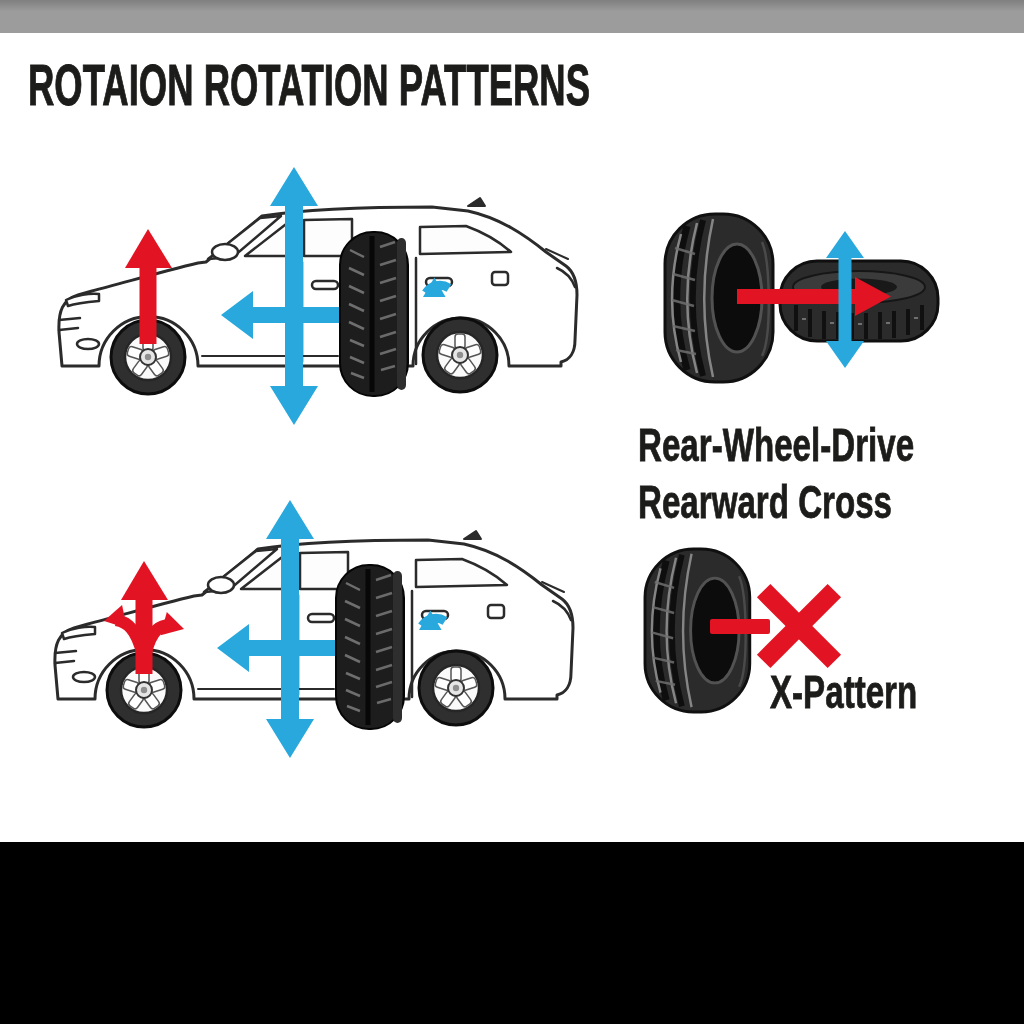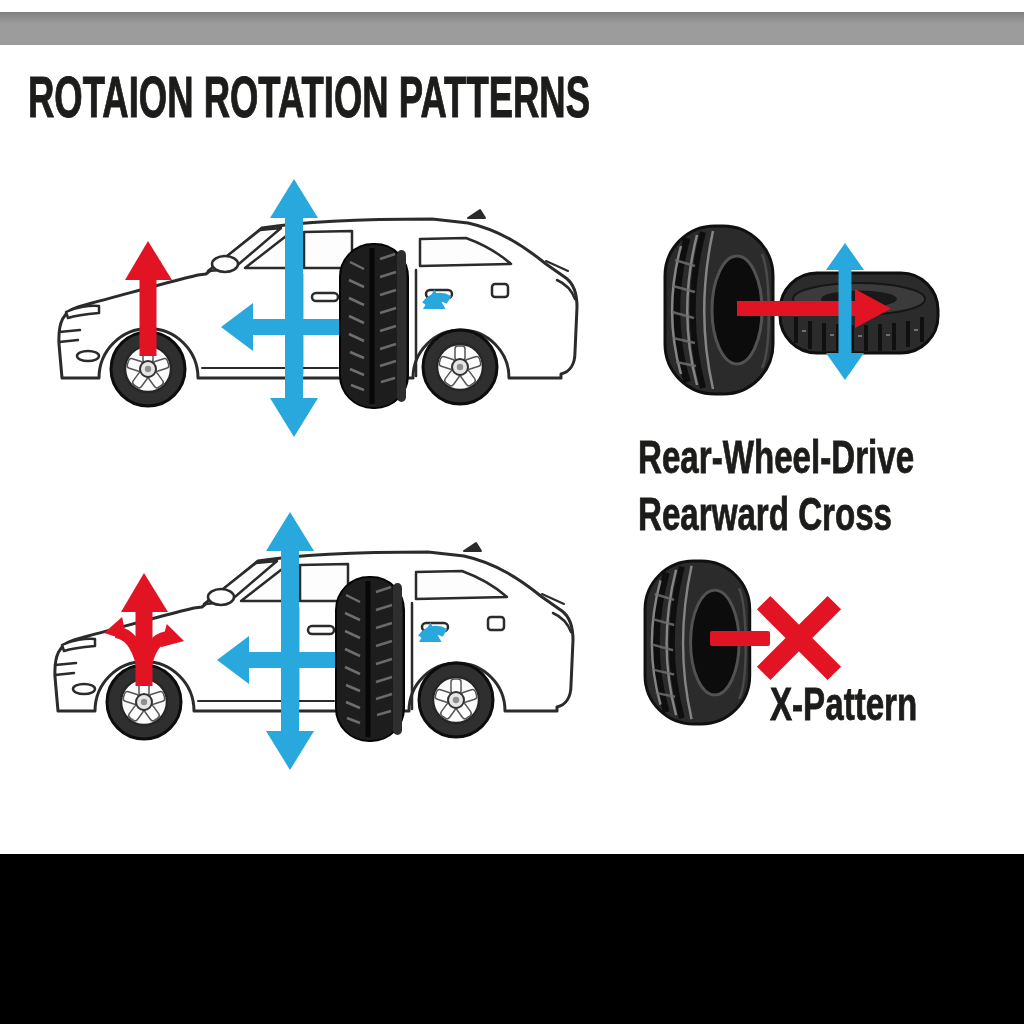--- a/index.html
+++ b/index.html
@@ -1,17 +1,17 @@
 <!DOCTYPE html>
 <html><head>
 <meta charset="utf-8">
 <style>
   html,body{margin:0;padding:0;background:#ffffff;}
   body{width:1024px;height:1024px;overflow:hidden;font-family:"Liberation Sans",sans-serif;}
-  .stage{position:relative;width:1024px;height:788px;background:#ffffff;margin-top:12px;}
+  .stage{position:relative;width:1024px;height:788px;background:#ffffff;}
   .topbar{position:absolute;top:0;left:0;width:1024px;height:33px;
           background:linear-gradient(#7f7f7f,#9c9c9c 35%,#9c9c9c);}
   .bottombar{position:absolute;top:842px;left:0;width:1024px;height:182px;background:#000000;}
   .title{position:absolute;left:28px;top:52px;margin:0;
          font-size:57px;font-weight:700;color:#1c1c1a;letter-spacing:0;
          transform:scaleX(0.64);transform-origin:0 0;white-space:nowrap;
          -webkit-text-stroke:1px #1c1c1a;}
   .label{position:absolute;color:#1c1c1a;font-weight:700;white-space:nowrap;
          transform:scaleX(0.72);transform-origin:0 0;-webkit-text-stroke:0.8px #1c1c1a;}
   .label-rwd{left:638px;top:417px;font-size:46px;line-height:57px;}

